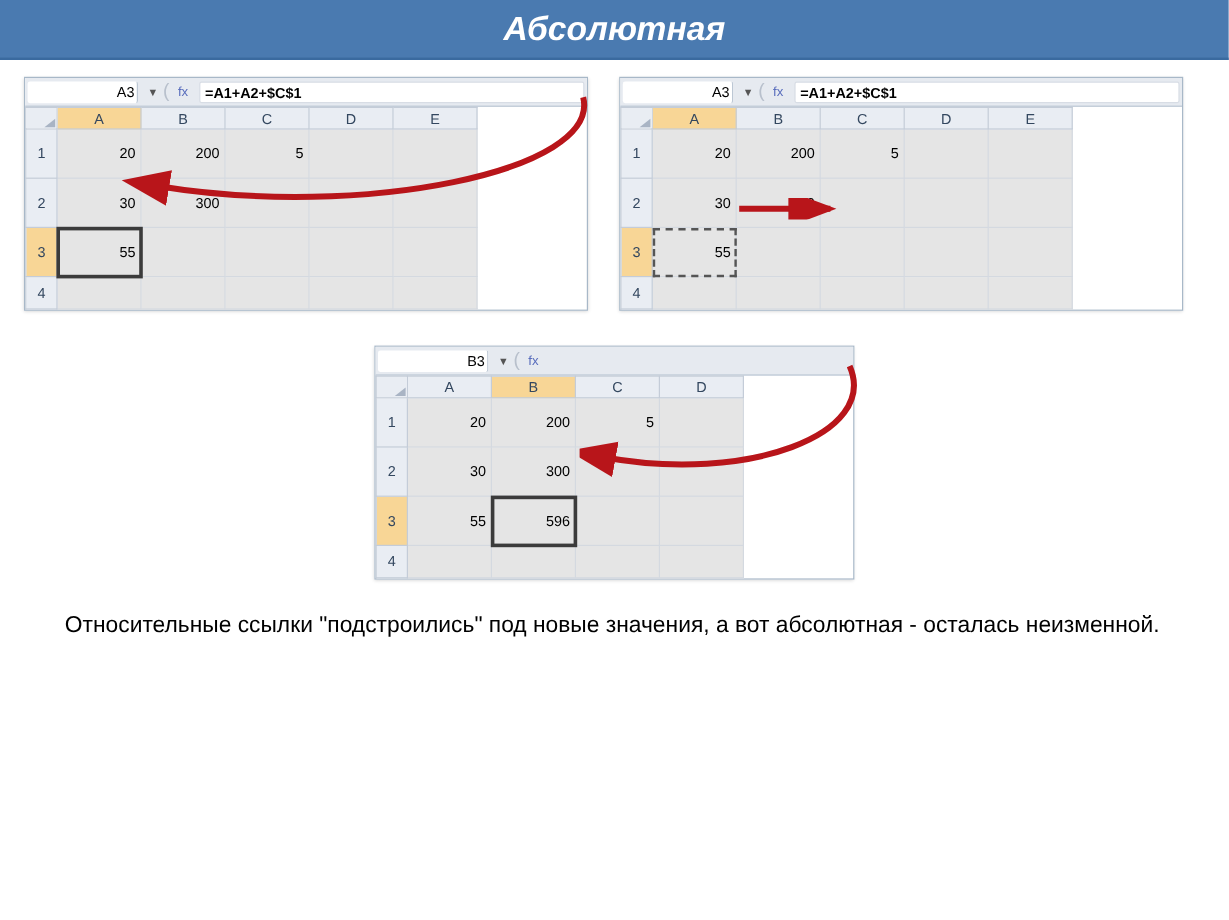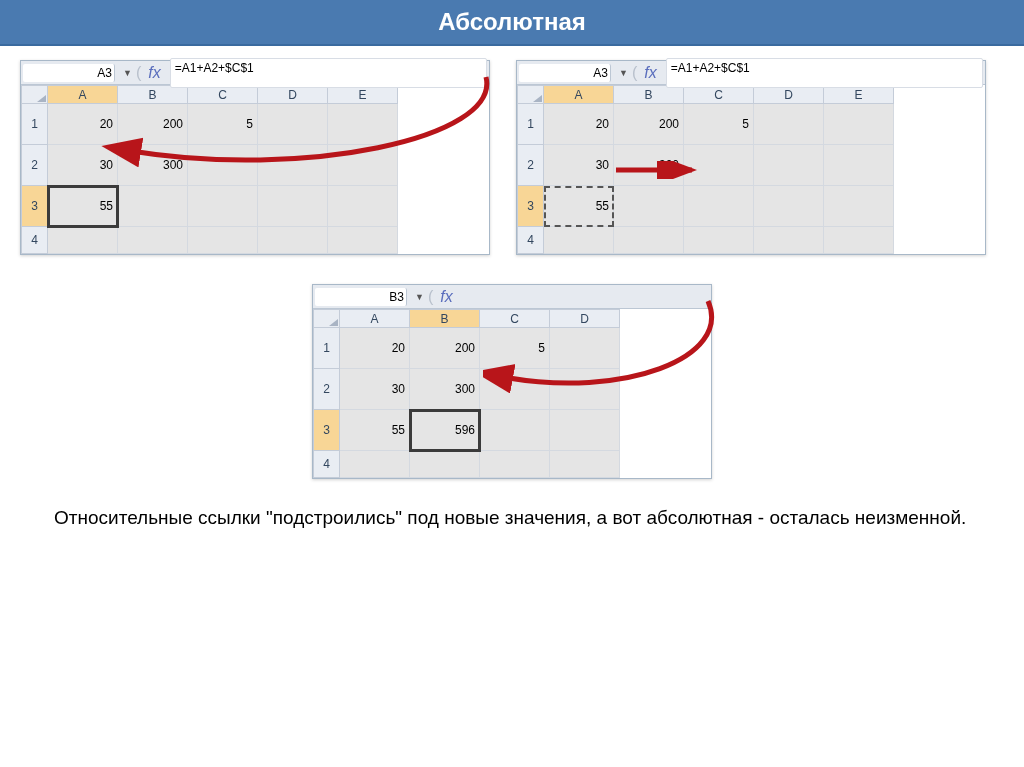--- a/index.html
+++ b/index.html
@@ -1,37 +1,37 @@
 <!DOCTYPE html>
 <html><head>
 <meta charset="utf-8">
 <style>
   * { box-sizing: border-box; margin: 0; padding: 0; }
   body { font-family: Arial, sans-serif; background: #fff; width: 1024px; height: 767px; position: relative; }
   
   .title-bar { background: #4a7ab0; color: #fff; padding: 8px 0; text-align: center; border-bottom: 2px solid #3a6a9f; }
-  .title-bar h1 { font-size: 24px; font-weight: bold; }
+  .title-bar h1 { font-size: 28px; font-style: italic; font-weight: bold; }
   
   .content { padding: 14px 20px; }
   .intro { font-size: 19px; line-height: 1.35; margin-bottom: 14px; padding: 0 10px; color: #000; }
   .intro .bold { font-weight: bold; }
   
   .outro { font-size: 19px; line-height: 1.35; margin-top: 14px; padding: 0 10px; color: #000; text-indent: 24px; }
   
   .sheets-row { display: flex; gap: 26px; margin-bottom: 26px; position: relative; }
   .sheets-row.center { justify-content: center; margin-top: 29px; }
   
   .mini-sheet { border: 1px solid #a8b8c8; background: #fff; box-shadow: 0 1px 3px rgba(0,0,0,0.18); position: relative; }
   
   .formula-bar { display: flex; align-items: center; background: #e6eaf0; border-bottom: 1px solid #bcc7d4; height: 24px; font-size: 12px; }
   .name-box { width: 92px; text-align: right; border-right: 1px solid #bcc7d4; padding: 2px; background: #fff; margin: 2px; border-radius: 2px; }
   .fb-controls { display: flex; align-items: center; gap: 4px; padding: 0 6px; color: #87a; }
   .fb-controls .dd { color: #555; font-size: 9px; }
-  .fx { color: #5a6ebd; font-style: italic; font-size: 16px; padding: 0 3px; }
-  .formula-text { flex: 1; padding: 0 4px; font-size: 12px; background: #fff; margin: 2px 2px 2px 0; height: 30px; line-height: 18px; border: 1px solid #d8dde5; border-radius: 2px; }
+  .fx { color: #5a6ebd; font-size: 11px; padding: 0 3px; }
+  .formula-text { flex: 1; padding: 0 4px; font-size: 12px; background: #fff; margin: 2px 2px 2px 0; height: 18px; line-height: 18px; border: 1px solid #d8dde5; border-radius: 2px; font-weight: bold; }
   
   table.grid { border-collapse: collapse; font-size: 12px; }
   table.grid th { background: #e9edf3; border: 1px solid #c4ccd8; font-weight: normal; color: #33475f; text-align: center; height: 18px; }
   table.grid th.rowhdr { width: 26px; }
   table.grid td { border: 1px solid #d4d9e0; text-align: right; padding: 13px 4px; height: 18px; width: 70px; background: #e5e5e5; }
   table.grid th.corner { width: 26px; background: #e9edf3; position: relative; }
   table.grid th.corner::after { content: ""; position: absolute; right: 1px; bottom: 1px; border-style: solid; border-width: 0 0 7px 9px; border-color: transparent transparent #a9b4c4 transparent; }
   table.grid td.selected { outline: 3px solid #3b3b3b; outline-offset: -2px; }
   table.grid td.dashed { outline: 2px dashed #555; outline-offset: -2px; }
   table.grid .colhdr.active, table.grid .rowhdr.active { background: #f8d696; }

